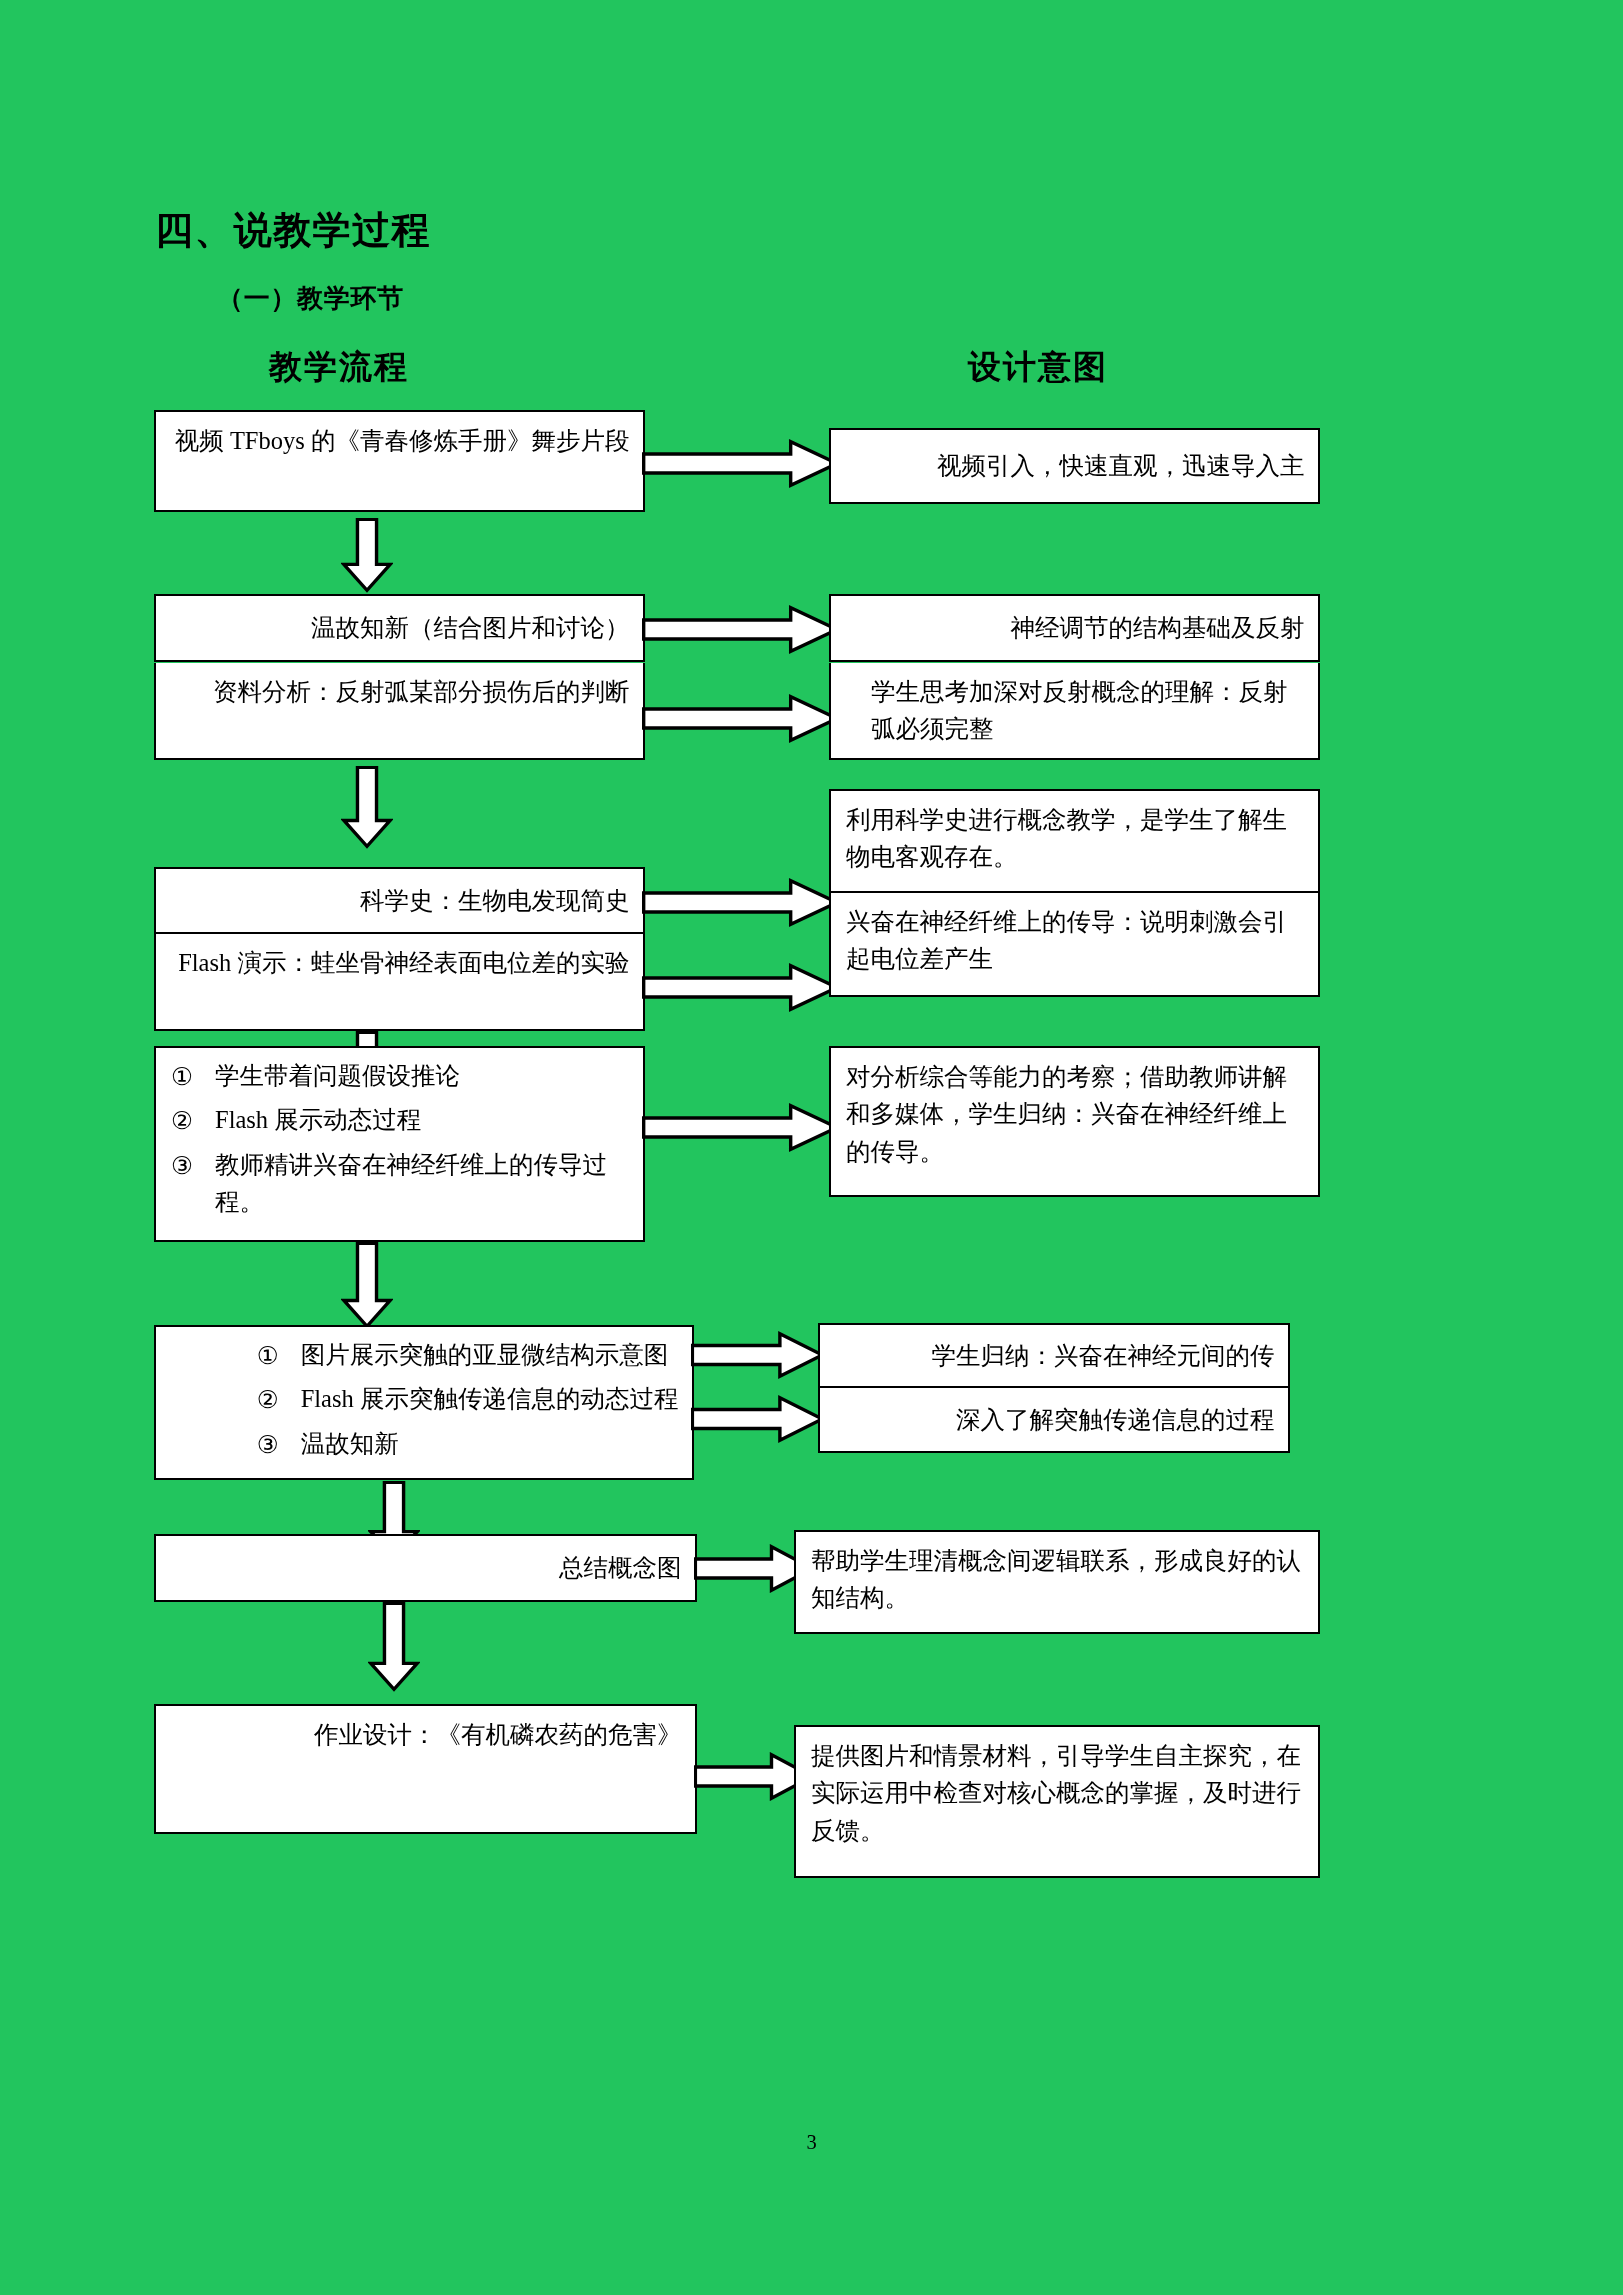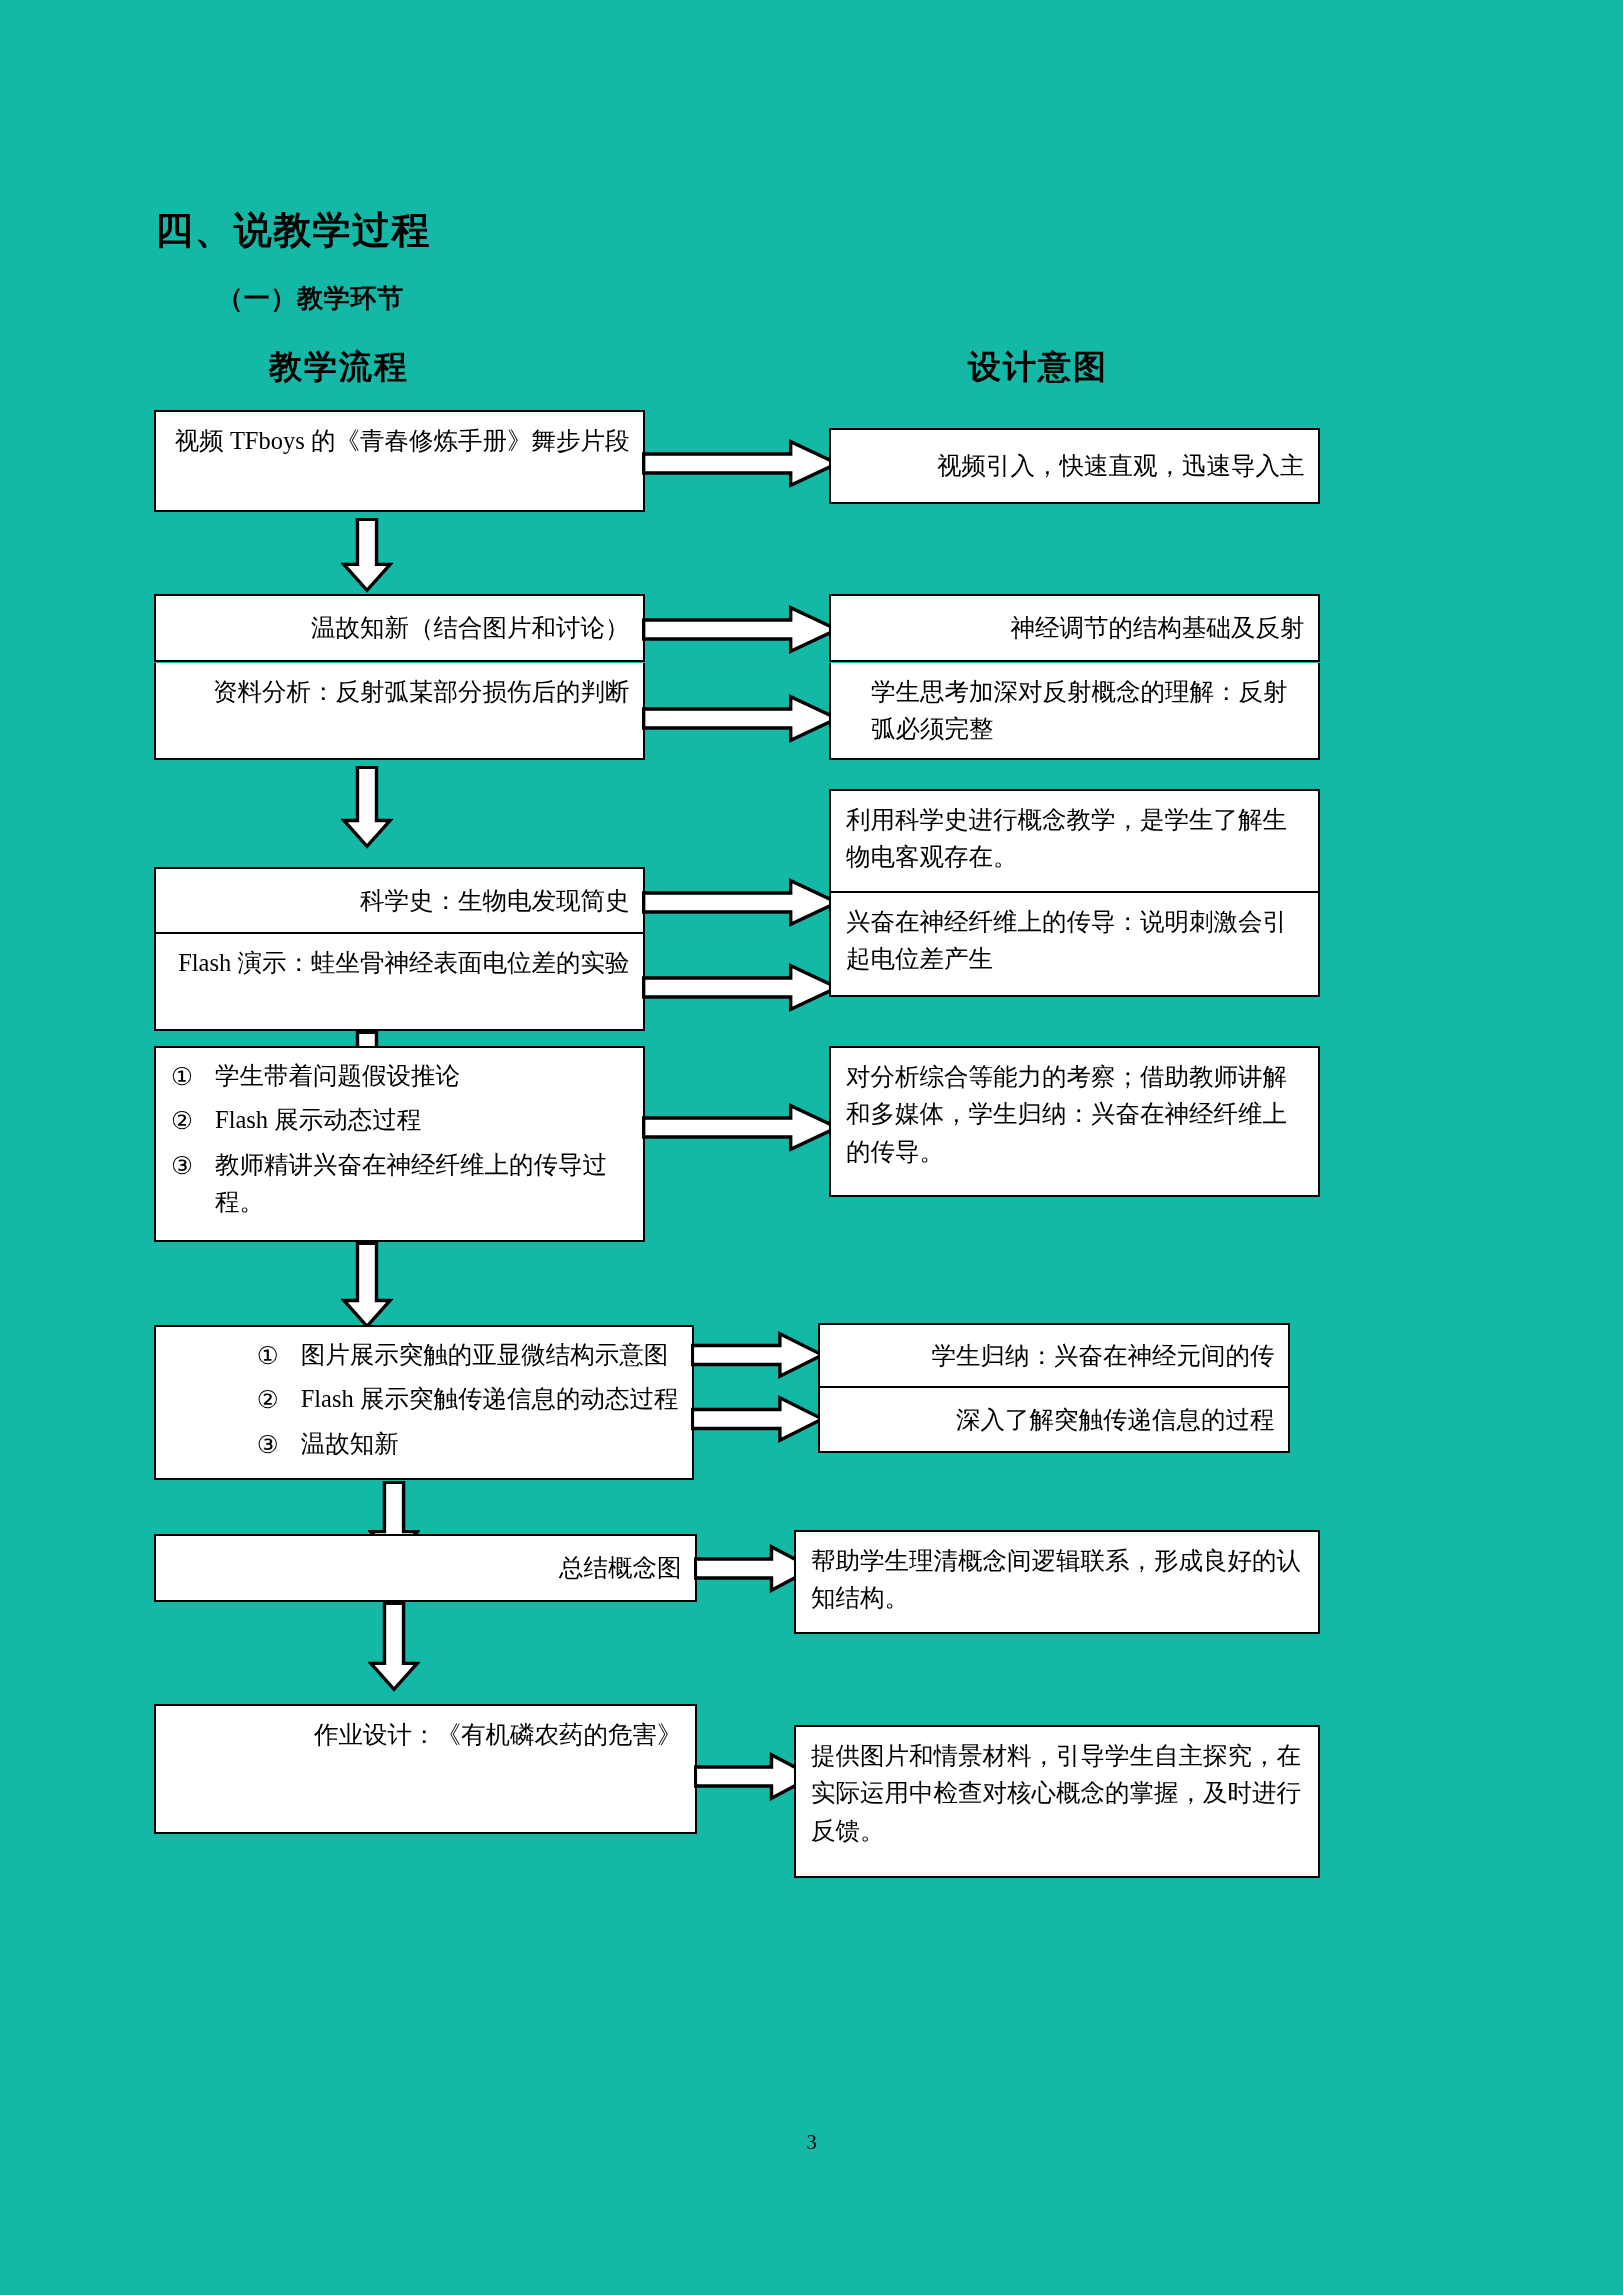--- a/index.html
+++ b/index.html
@@ -8,21 +8,21 @@
     background: #ffffff;
   }
   body {
     font-family: "Liberation Serif", "DejaVu Serif", serif;
     color: #000000;
   }
   #page {
     position: relative;
     width: 1623px;
     height: 2295px;
-    background: #14b8a6;
+    background: #22c55e;
     overflow: hidden;
   }
 
   
   .h-section {
     position: absolute;
     font-weight: bold;
     font-size: 38px;
     letter-spacing: 1.4px;
     white-space: nowrap;

